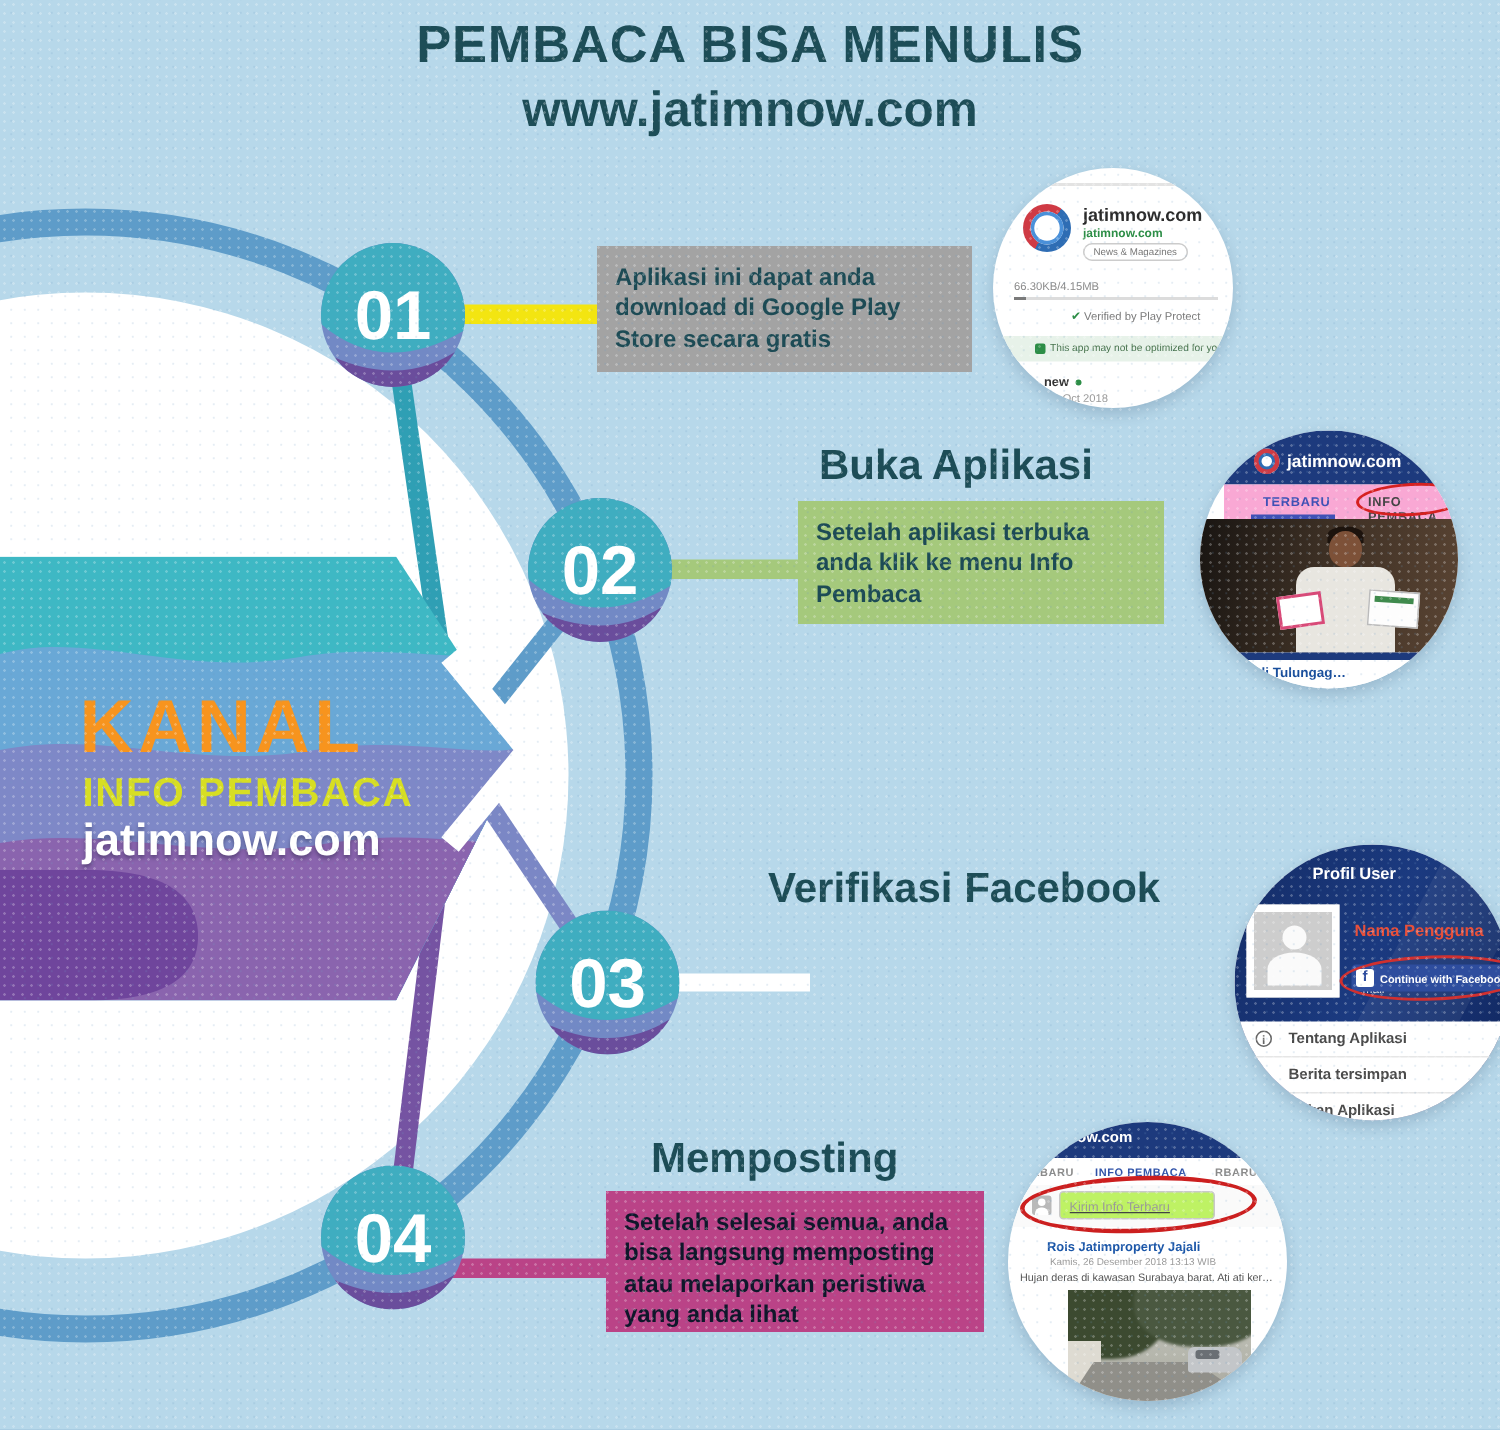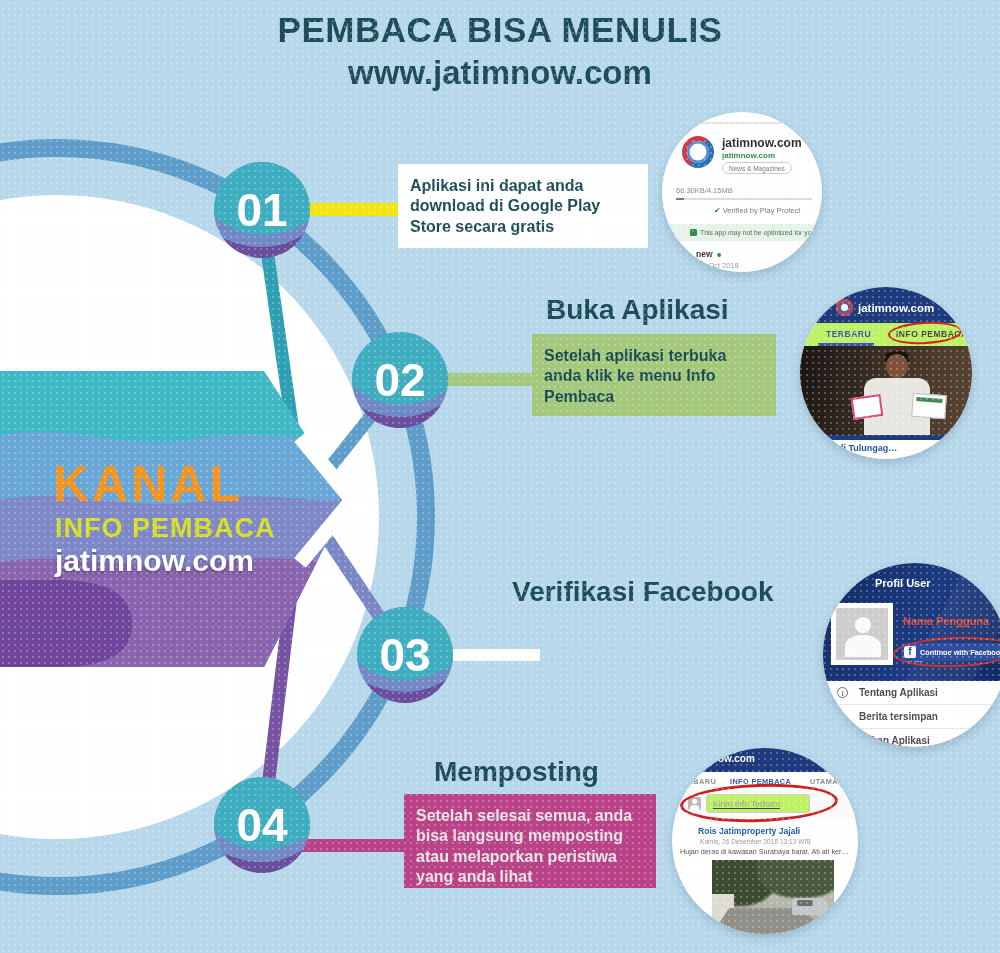--- a/index.html
+++ b/index.html
@@ -22,24 +22,24 @@
     font-size:50px;font-weight:700;letter-spacing:3px;}
   .banner-sub{position:absolute;left:55px;top:513px;z-index:6;color:#d7de23;
     font-size:27px;font-weight:700;letter-spacing:1px;}
   .banner-site{position:absolute;left:55px;top:544px;z-index:6;color:#fff;
     font-size:30px;font-weight:700;text-shadow:0 2px 3px rgba(30,30,60,.45);}
 
   
   .step-title{position:absolute;z-index:6;color:#1d4d57;font-size:28px;font-weight:700;}
   .step-box{position:absolute;z-index:6;padding:12px 12px;font-size:16px;font-weight:700;
     line-height:1.28;color:#1d4b55;}
-  .box-yellow{background:#ffffff;}
+  .box-yellow{background:#a3a3a3;}
   .box-green{background:#a5c97c;}
   .box-white{background:#ffffff;}
-  .box-magenta{background:#ba4387;color:#e5e5e5;}
+  .box-magenta{background:#ba4387;color:#0f172a;}
 
   
   .shot{position:absolute;border-radius:50%;overflow:hidden;background:#fff;z-index:10;
     box-shadow:0 4px 10px rgba(40,70,100,.22);}
 
   
   .ps-topline{position:absolute;left:24px;right:24px;top:10px;height:2px;background:#e3e3e3;border-radius:2px;}
   .ps-logo{position:absolute;left:20px;top:24px;width:32px;height:32px;border-radius:50%;
     background:conic-gradient(from 210deg,#cf3a44 0 52%,#2e6db4 52% 100%);}
   .ps-logo-in{position:absolute;inset:5px;border-radius:50%;background:#fff;
@@ -58,21 +58,21 @@
   .ps-notice-ic{position:absolute;left:28px;top:5px;width:7px;height:7px;background:#2d8e47;border-radius:1.5px;}
   .ps-new{position:absolute;left:34px;top:137px;font-size:8.5px;font-weight:700;color:#333;}
   .ps-dot{display:inline-block;width:4px;height:4px;border-radius:50%;background:#2d8e47;margin-left:4px;vertical-align:middle;}
   .ps-date{position:absolute;left:40px;top:149px;font-size:7.5px;color:#999;}
 
   
   .ah-header{position:absolute;left:0;right:0;top:0;height:36px;background:#1d3a7d;}
   .ah-logo{position:absolute;left:36px;top:12px;width:17px;height:17px;border-radius:50%;background:#fff;
     box-shadow:inset 0 0 0 3px #cf3a44, inset 0 0 0 5px #2e6db4;}
   .ah-brand{position:absolute;left:58px;top:15px;font-size:11.5px;font-weight:700;color:#fff;}
-  .ah-tabs{position:absolute;left:0;right:0;top:36px;height:23px;background:#bef264;}
+  .ah-tabs{position:absolute;left:16px;right:0;top:36px;height:23px;background:#f9a8d4;}
   .ah-tab1{position:absolute;left:26px;top:6px;font-size:8.5px;font-weight:700;color:#3f51b5;letter-spacing:.5px;}
   .ah-tab1-bar{position:absolute;left:18px;top:20px;width:56px;height:2.5px;background:#3f51b5;}
   .ah-tab2{position:absolute;left:96px;top:6px;font-size:8.5px;font-weight:700;color:#444;letter-spacing:.5px;}
   .ah-ellipse{position:absolute;left:88px;top:-1px;width:74px;height:22px;border:2.5px solid #d62020;
     border-radius:50%;transform:rotate(-3deg);}
   .ah-photo{position:absolute;left:0;right:0;top:59px;height:89px;
     background:linear-gradient(100deg,#191512 0%,#3c2f24 45%,#5a4433 100%);}
   .ah-head{position:absolute;left:86px;top:8px;width:22px;height:24px;border-radius:50% 50% 45% 45%;background:#7d5138;}
   .ah-hair{position:absolute;left:85px;top:5px;width:24px;height:11px;border-radius:50% 50% 0 0;background:#1c130d;}
   .ah-shirt{position:absolute;left:64px;top:32px;width:66px;height:57px;border-radius:12px 12px 0 0;background:#e8e6e0;}
@@ -290,21 +290,21 @@
       <div class="pf-row">Berita tersimpan</div>
       <div class="pf-row">…ikan Aplikasi</div>
     </div>
   </div>
 
   <div class="shot" style="left:672px;top:748px;width:186px;height:186px;">
     <div class="po-header">…ow.com</div>
     <div class="po-tabs">
       <span class="po-tab" style="left:8px;">…RBARU</span>
       <span class="po-tab active" style="left:58px;">INFO PEMBACA</span>
-      <span class="po-tab" style="left:138px;">UTAMA</span>
+      <span class="po-tab" style="left:138px;">RBARU</span>
     </div>
     <div class="po-compose">
       <span class="po-avatar"></span>
       <input class="po-input" type="text" placeholder="Kirim Info Terbaru" style="">
     </div>
     <div class="po-ellipse"></div>
     <div class="po-author">Rois Jatimproperty Jajali</div>
     <div class="po-date">Kamis, 26 Desember 2018 13:13 WIB</div>
     <div class="po-text">Hujan deras di kawasan Surabaya barat. Ati ati ker…</div>
     <div class="po-photo">

